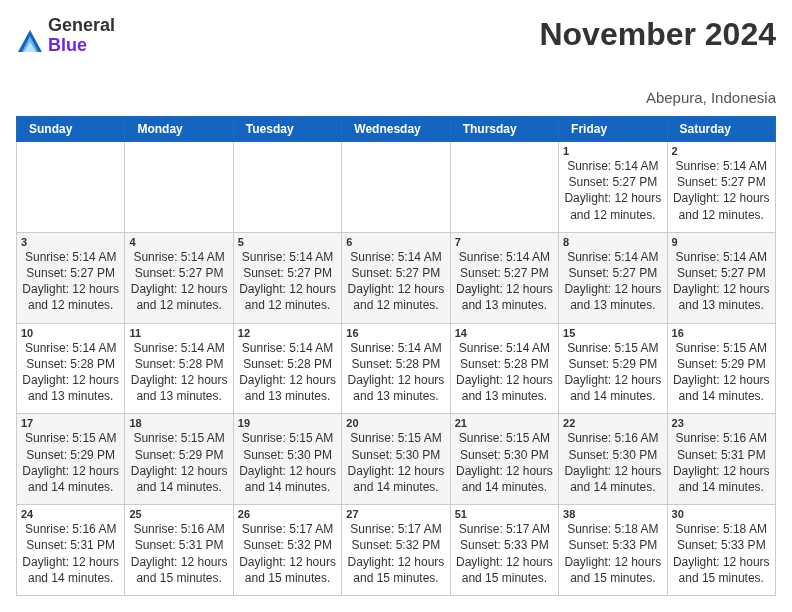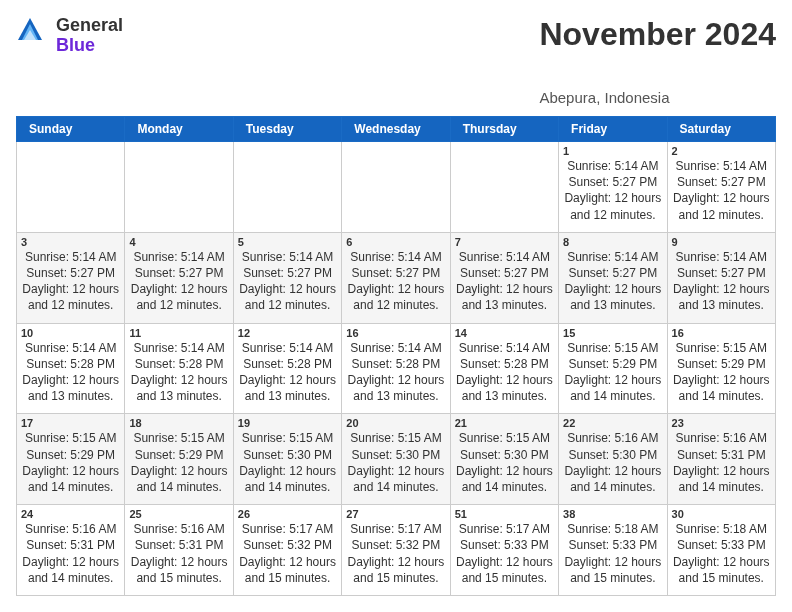--- a/index.html
+++ b/index.html
@@ -18,35 +18,36 @@
       flex-direction: column;
     }
     .header {
       display: flex;
       justify-content: space-between;
       align-items: flex-start;
       margin-bottom: 10px;
     }
     .logo {
       display: flex;
-      align-items: flex-start;
-      gap: 12px;
+      align-items: flex-end;
+      gap: 4px;
     }
     .logo-text {
       font-size: 18px;
       font-weight: bold;
       line-height: 1.1;
     }
     .logo-general { color: #333; }
     .logo-blue { color: #6d28d9; }
     .logo-icon {
       width: 28px;
       height: 28px;
     }
     .title-block {
+      text-align: right;
     }
     .month-title {
       font-size: 32px;
       font-weight: bold;
       color: #333;
     }
     .location {
       font-size: 15px;
       color: #555;
       margin-top: 36px;

